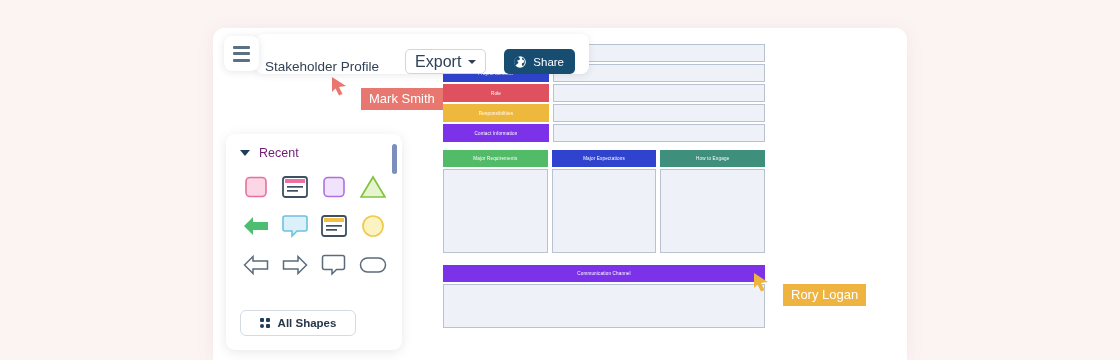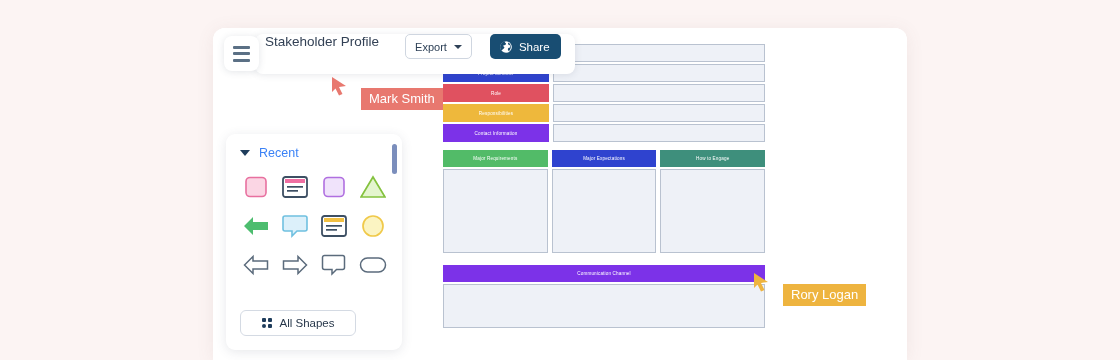--- a/index.html
+++ b/index.html
@@ -134,41 +134,41 @@
 
   
   .toolbar {
     position: absolute;
     left: 255px;
     top: 34px;
     height: 40px;
     background: #ffffff;
     border-radius: 8px;
     display: flex;
-    align-items: flex-start;
+    align-items: flex-end;
     padding: 0 14px 0 10px;
     box-shadow: 0 1px 7px rgba(70, 80, 100, 0.13);
     z-index: 30;
   }
   .doc-title {
     font-size: 13.5px;
     color: #334155;
     margin-right: 26px;
     white-space: nowrap;
   }
   .btn-export {
     display: flex;
     align-items: center;
     gap: 7px;
     height: 25px;
     padding: 0 9px;
     border: 1px solid #cfd6e0;
     border-radius: 5px;
     background: #ffffff;
-    font-size: 11px;
+    font-size: 16px;
     color: #2e4157;
     cursor: pointer;
     box-sizing: border-box;
   }
   .caret {
     width: 0; height: 0;
     border-left: 4px solid transparent;
     border-right: 4px solid transparent;
     border-top: 4.5px solid #2e4157;
   }
@@ -234,21 +234,21 @@
     padding: 12px 0 0 14px;
   }
   .tri-down {
     width: 0; height: 0;
     border-left: 5px solid transparent;
     border-right: 5px solid transparent;
     border-top: 6px solid #1f3d5c;
   }
   .panel-title {
     font-size: 12.5px;
-    color: #3b82f6;
+    color: #701a75;
   }
   .panel-scrollbar {
     position: absolute;
     right: 5px;
     top: 10px;
     width: 5px;
     height: 30px;
     border-radius: 3px;
     background: #7b8ebc;
     cursor: pointer;
@@ -276,20 +276,21 @@
     border-radius: 6px;
     display: flex;
     align-items: center;
     justify-content: center;
     gap: 8px;
     font-size: 11.5px;
     color: #27374a;
     background: #ffffff;
     cursor: pointer;
     box-sizing: border-box;
+    font-weight: bold;
   }
   .grid-icon {
     display: grid;
     grid-template-columns: 4px 4px;
     grid-template-rows: 4px 4px;
     gap: 2px;
   }
   .grid-icon i {
     display: block;
     background: #1f3d5c;

